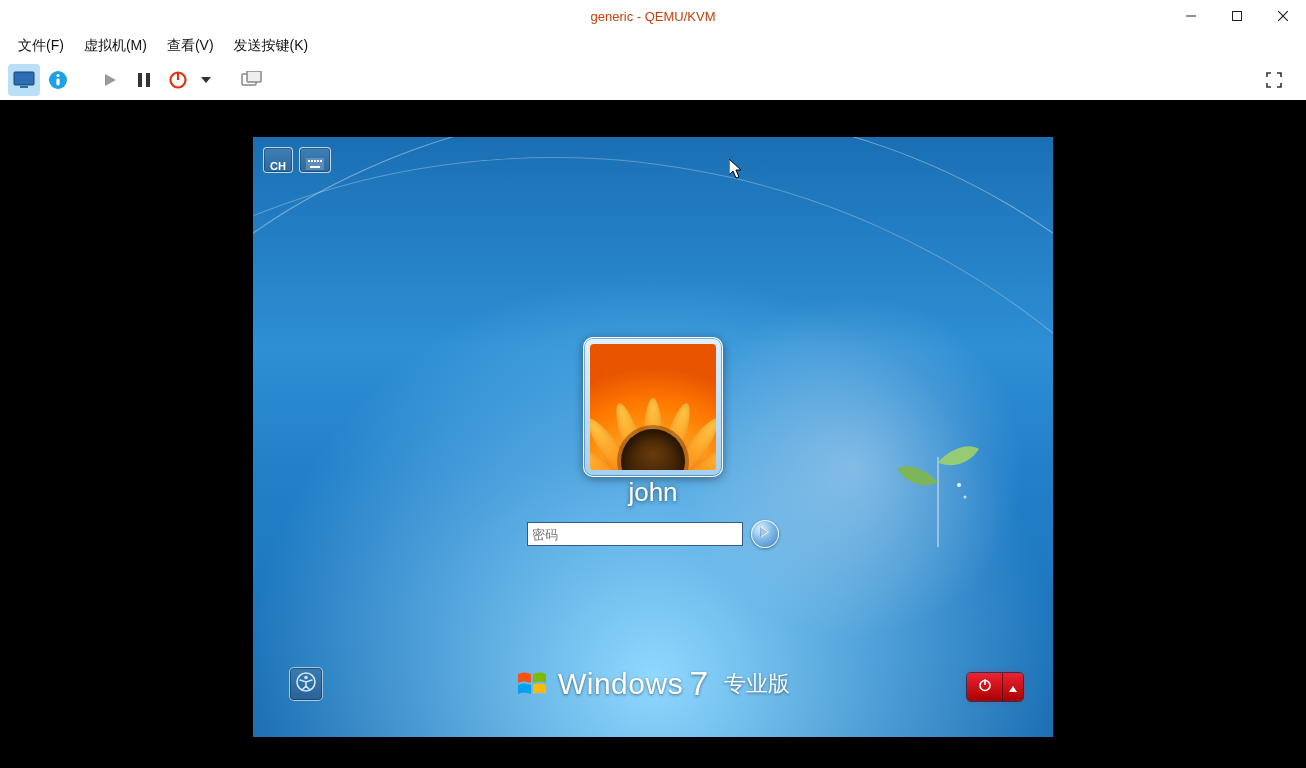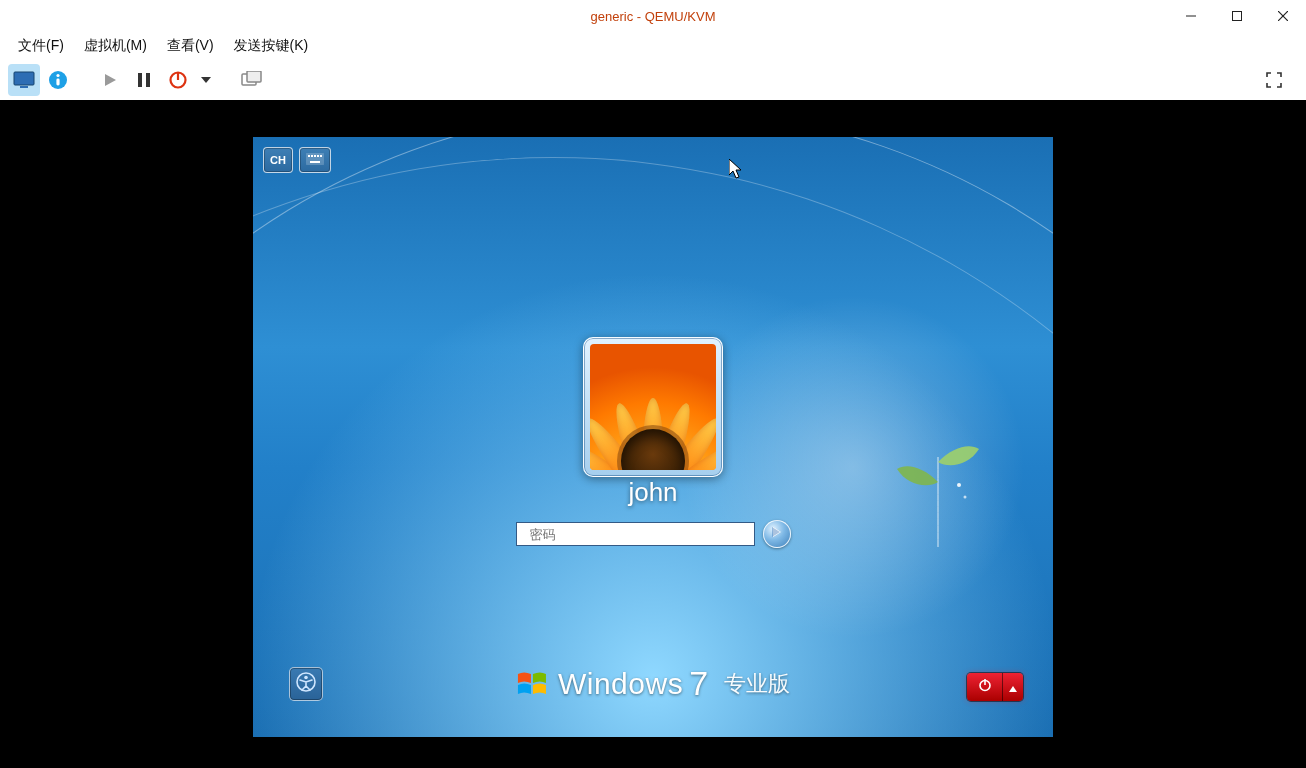--- a/index.html
+++ b/index.html
@@ -119,21 +119,21 @@
     height: 26px;
     min-width: 30px;
     padding: 0 6px;
     border: 1px solid rgba(255,255,255,0.7);
     border-radius: 4px;
     background: linear-gradient(#3e7fb5, #2c6aa0);
     color: #fff;
     font-size: 11px;
     font-weight: 600;
     display: flex;
-    align-items: center;
+    align-items: flex-end;
     justify-content: center;
     box-shadow: 0 0 0 1px rgba(0,0,0,.25) inset;
   }
   
   .user-wrap {
     position: absolute;
     left: 50%;
     top: 200px;
     transform: translateX(-50%);
     width: 300px;
@@ -182,26 +182,26 @@
     font-size: 26px;
     text-shadow: 0 1px 4px rgba(0,0,0,.55);
   }
   .pw-row {
     margin-top: 12px;
     display: flex;
     align-items: center;
     gap: 8px;
   }
   .pw-input {
-    width: 239px;
+    width: 216px;
     height: 24px;
     border: 1px solid #335a86;
     background: #fff;
     font-size: 13px;
-    padding: 0 13px;
+    padding: 0 4px;
     color: #777;
   }
   .go-btn {
     width: 28px; height: 28px;
     border-radius: 50%;
     border: 1px solid rgba(255,255,255,.85);
     background: radial-gradient(circle at 35% 30%, #dff1ff 0%, #7fb9e6 45%, #3d7fb9 100%);
     display: flex; align-items: center; justify-content: center;
     box-shadow: 0 1px 3px rgba(0,0,0,.4);
   }

